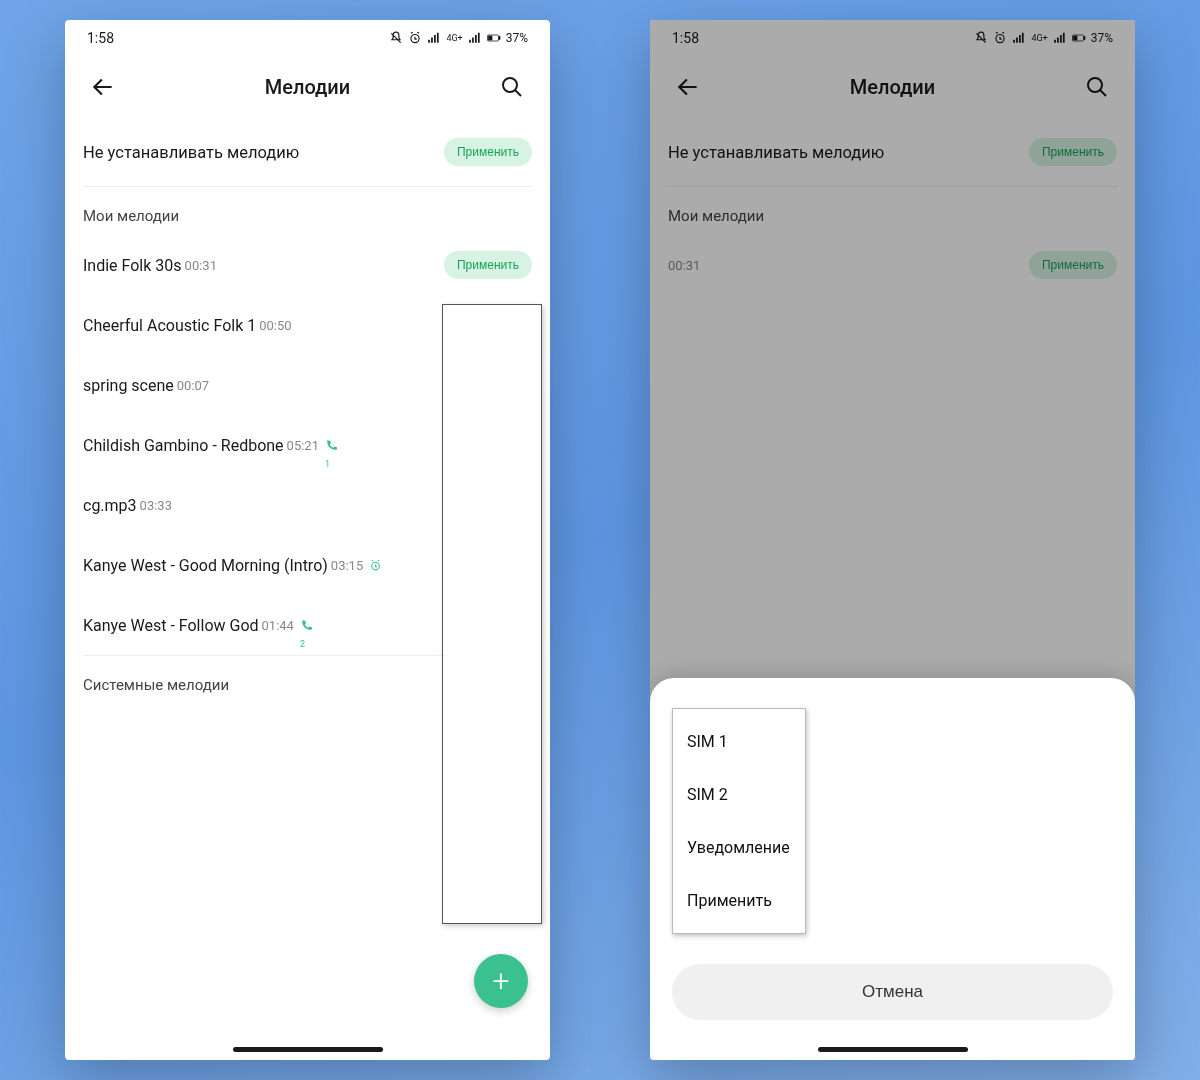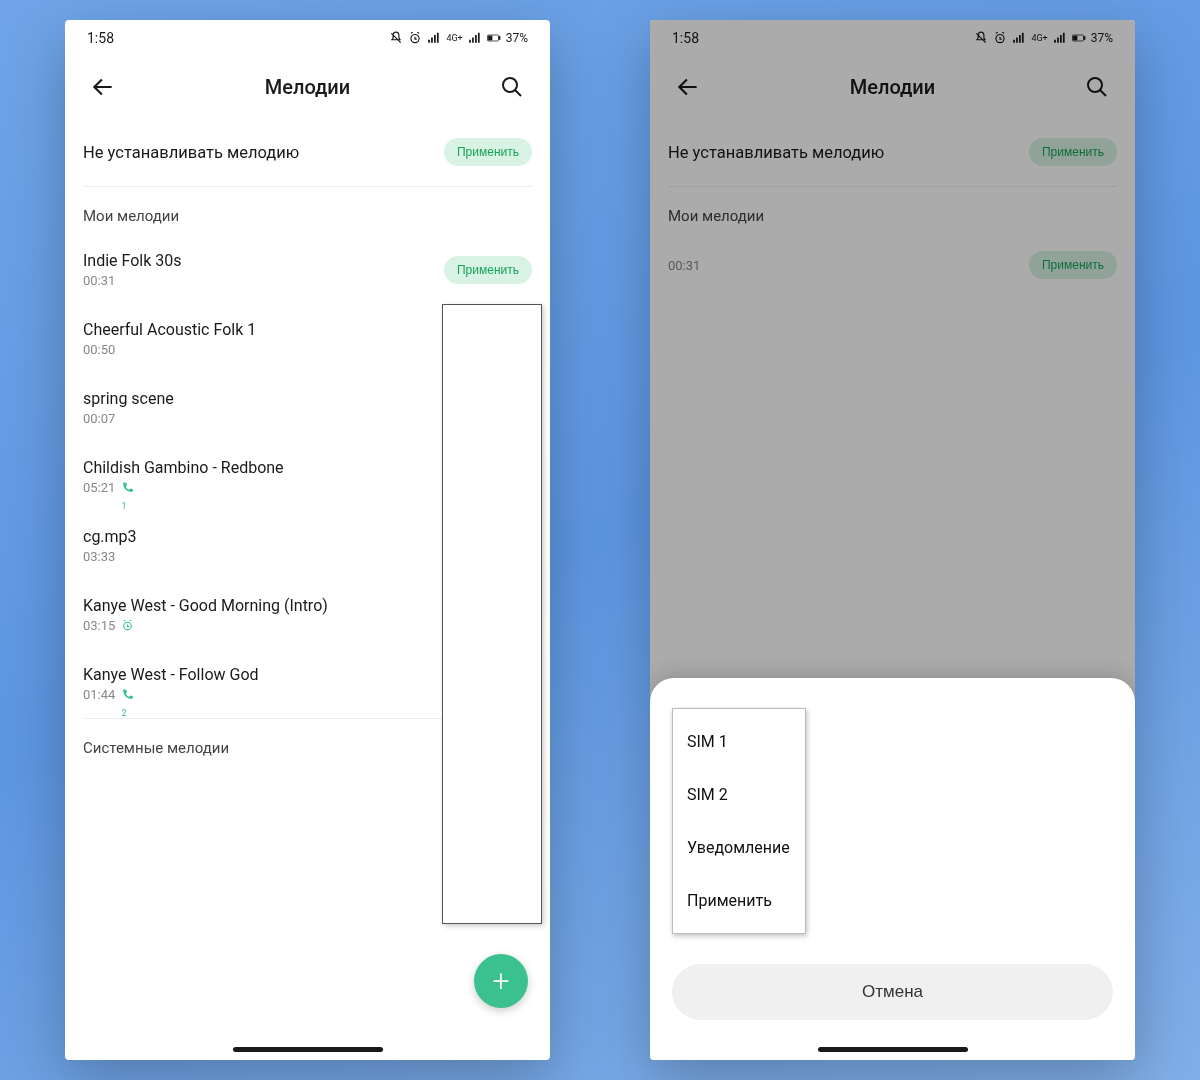--- a/index.html
+++ b/index.html
@@ -77,21 +77,21 @@
     font-size: 15px;
     color: #444;
     padding: 12px 0 10px 0;
   }
   .song-row {
     display: flex;
     align-items: center;
     justify-content: space-between;
     padding: 16px 0;
   }
-  .song-info { display: flex; flex-direction: column; gap: 3px; }
+  .song-info { display: flex; flex-direction: row; gap: 3px; }
   .song-title { font-size: 16px; color: #1a1a1a; }
   .song-meta { font-size: 13px; color: #888; display:flex; align-items:center; gap: 6px; }
   .meta-icon { width: 13px; height: 13px; color: #3bc18f; }
   .highlight-box {
     position: absolute;
     border: 1px solid #555;
     background: rgba(255,255,255,0);
     pointer-events: none;
     box-shadow: 2px 2px 5px rgba(0,0,0,0.2);
   }

